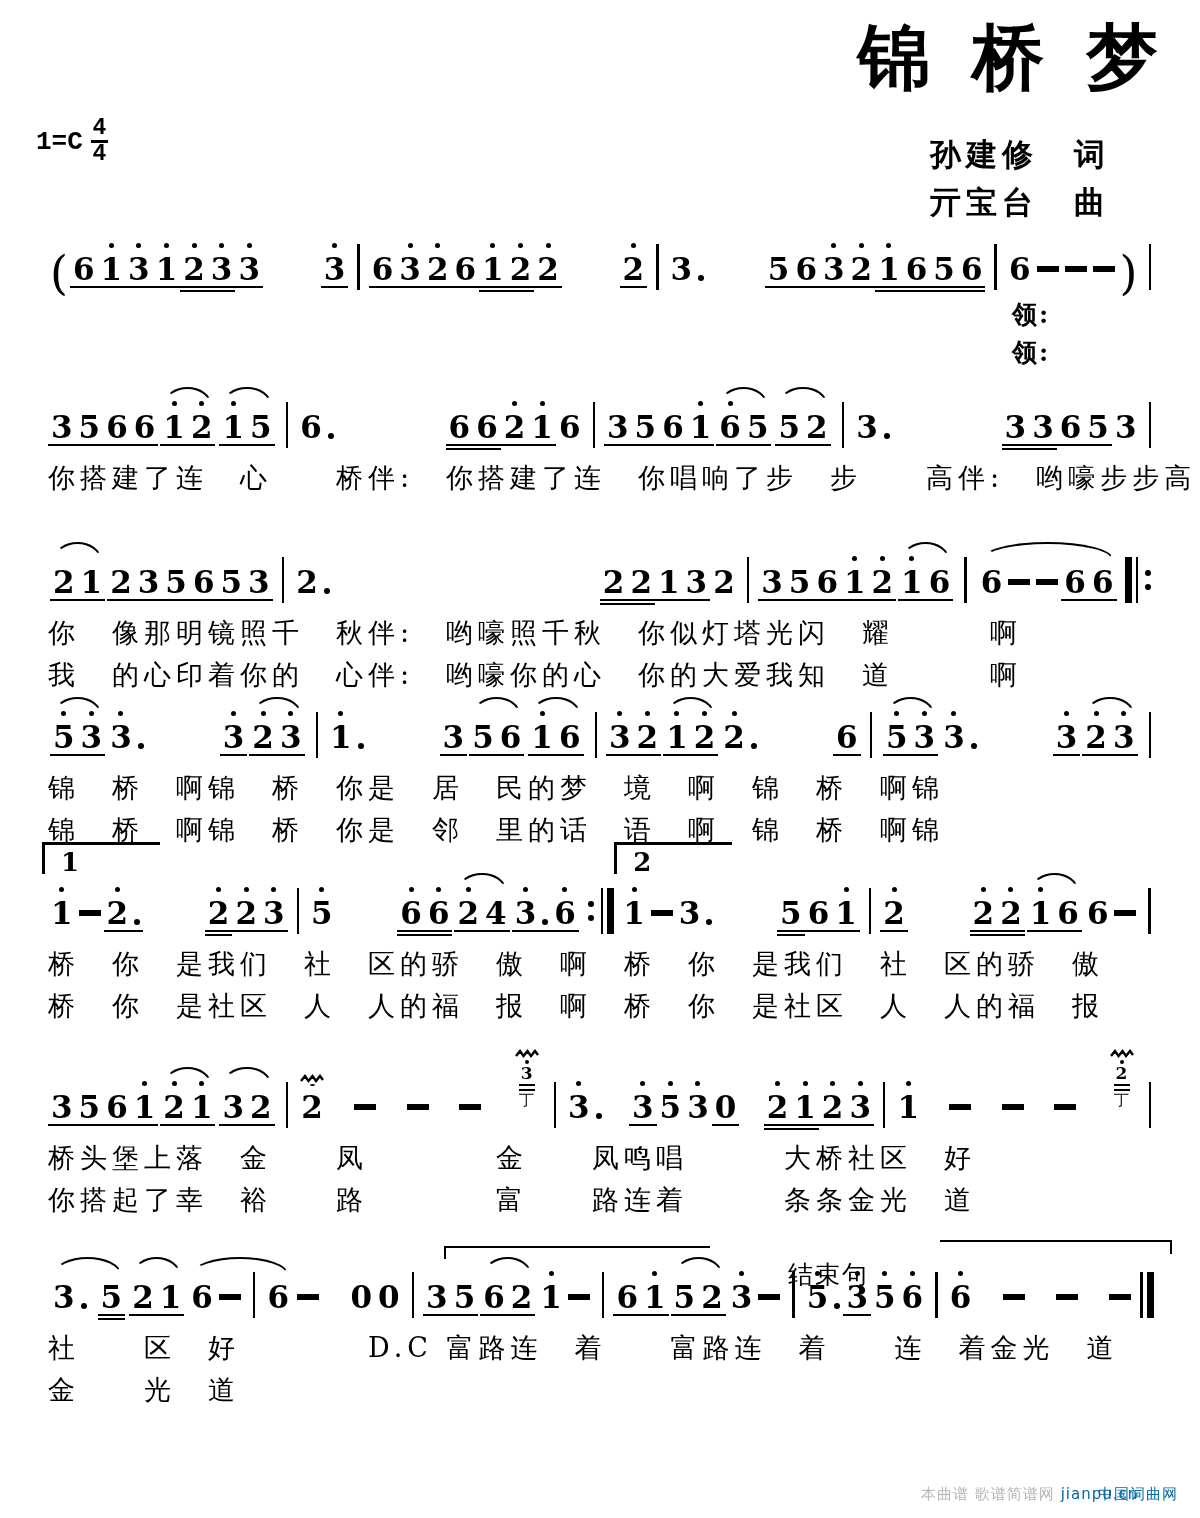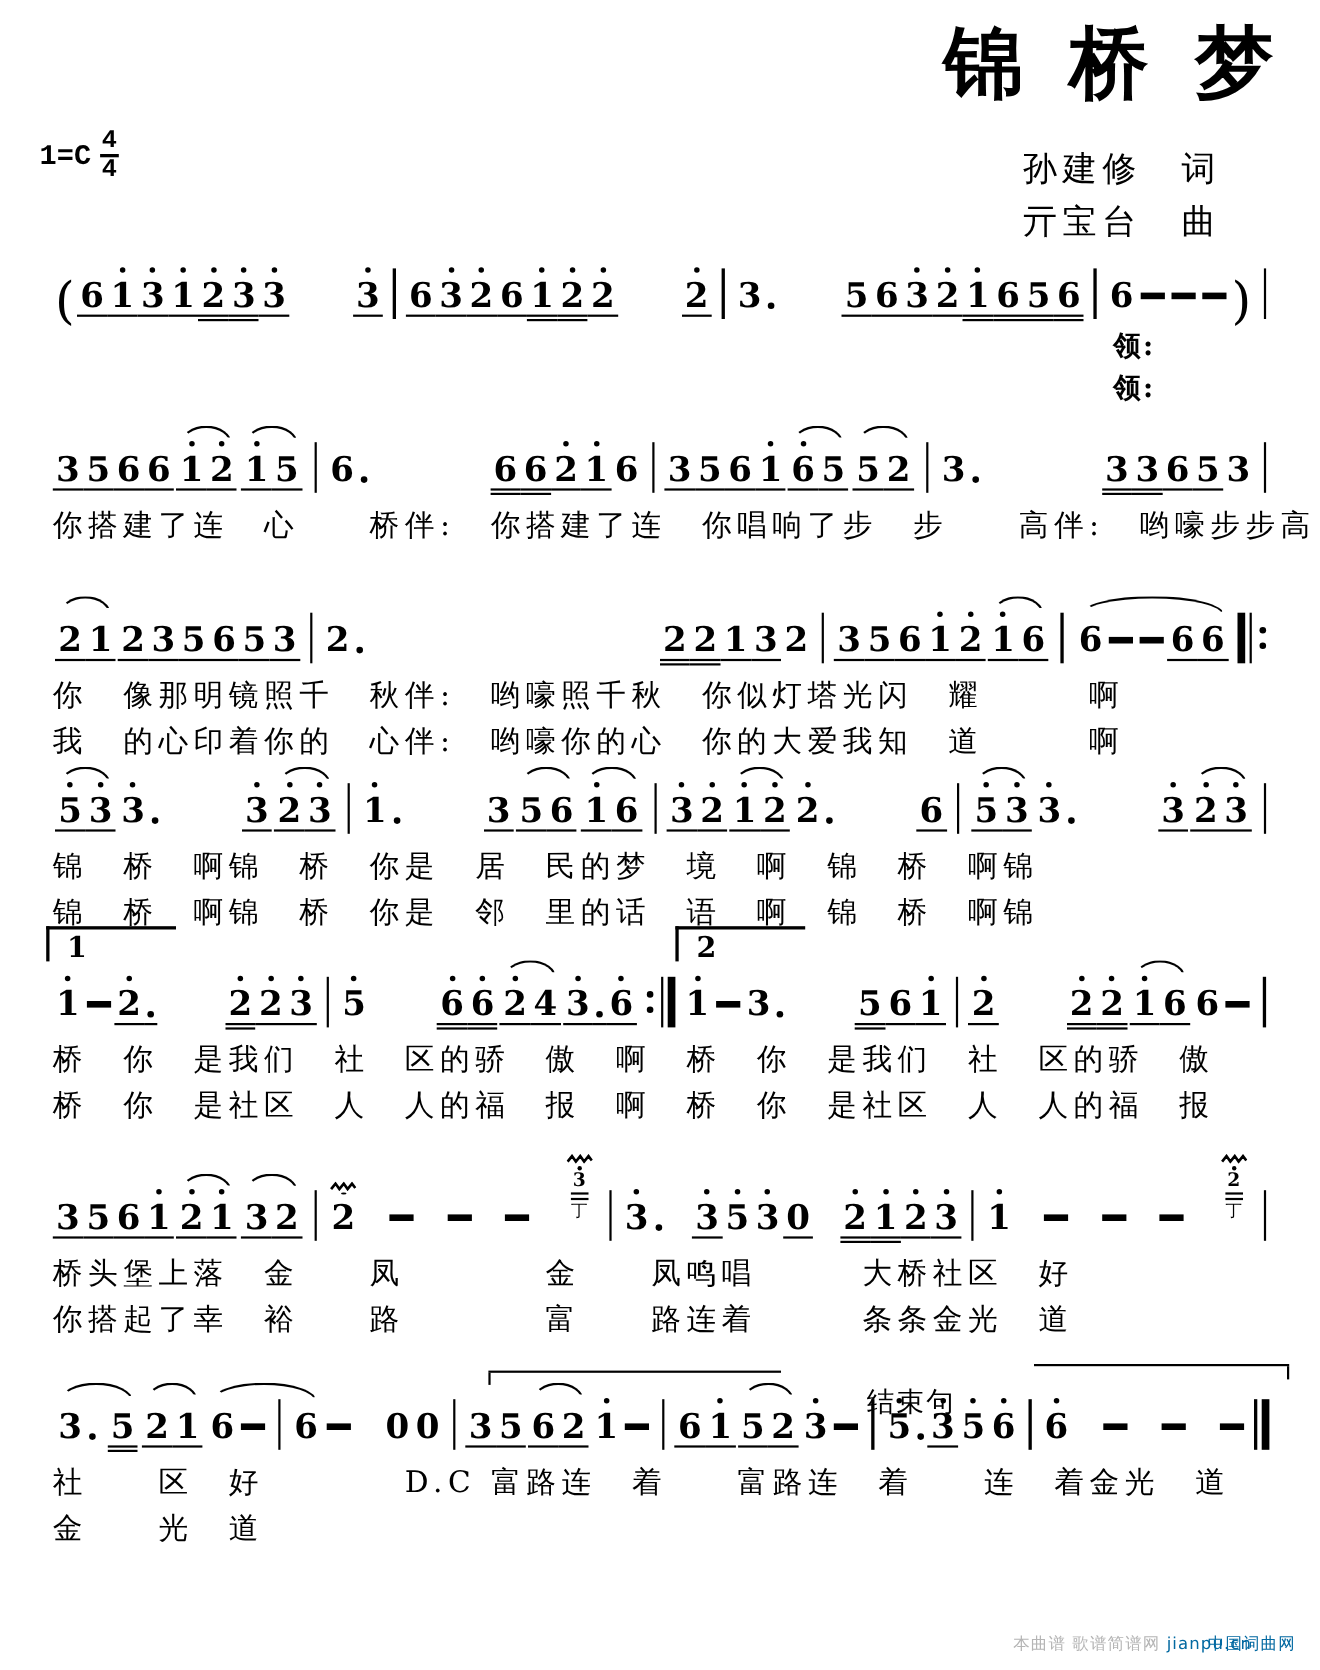--- a/index.html
+++ b/index.html
@@ -6,21 +6,21 @@
   .page{position:relative;width:1200px;height:1518px;background:#fff;color:#000;
         font-family:"DejaVu Serif",serif;overflow:hidden;}
   .title{position:absolute;top:10px;left:0;width:100%;margin:0;text-align:right;
          font-size:72px;font-weight:900;letter-spacing:42px;text-indent:42px;}
   .keysig{position:absolute;left:36px;top:118px;display:flex;align-items:center;
           font-size:26px;font-weight:bold;font-family:Liberation Mono, monospace;}
   .frac{display:inline-flex;flex-direction:column;align-items:center;margin-left:8px;
         font-size:23px;line-height:21px;font-weight:bold;}
   .fbar{width:17px;border-top:3px solid #000;margin:1px 0;}
   .credits{position:absolute;left:930px;top:130px;font-size:31px;line-height:1.55;
-           letter-spacing:5px;font-weight:400;}
+           letter-spacing:5px;font-weight:700;}
   
   .sline{position:absolute;left:48px;width:1112px;overflow:visible;}
   .notes{display:flex;align-items:flex-end;width:1112px;height:58px;}
   .tok{display:inline-flex;flex-direction:column;align-items:center;margin:0 3px;position:relative;}
   .tk-above{height:14px;display:flex;flex-direction:column;align-items:center;
             justify-content:flex-end;overflow:visible;}
   .odot{width:5px;height:5px;border-radius:50%;background:#000;margin-bottom:2px;}
   .wavy{display:block;height:9px;line-height:0;margin-bottom:1px;}
   .tk-body{height:34px;display:flex;align-items:flex-end;font-size:31px;line-height:30px;
            font-weight:bold;}

